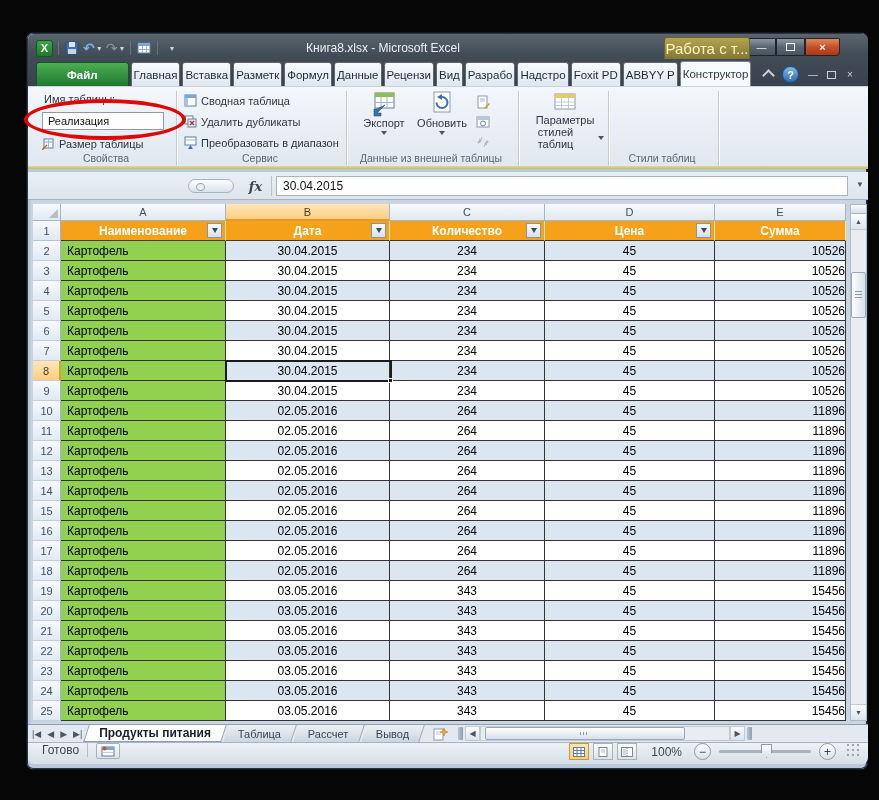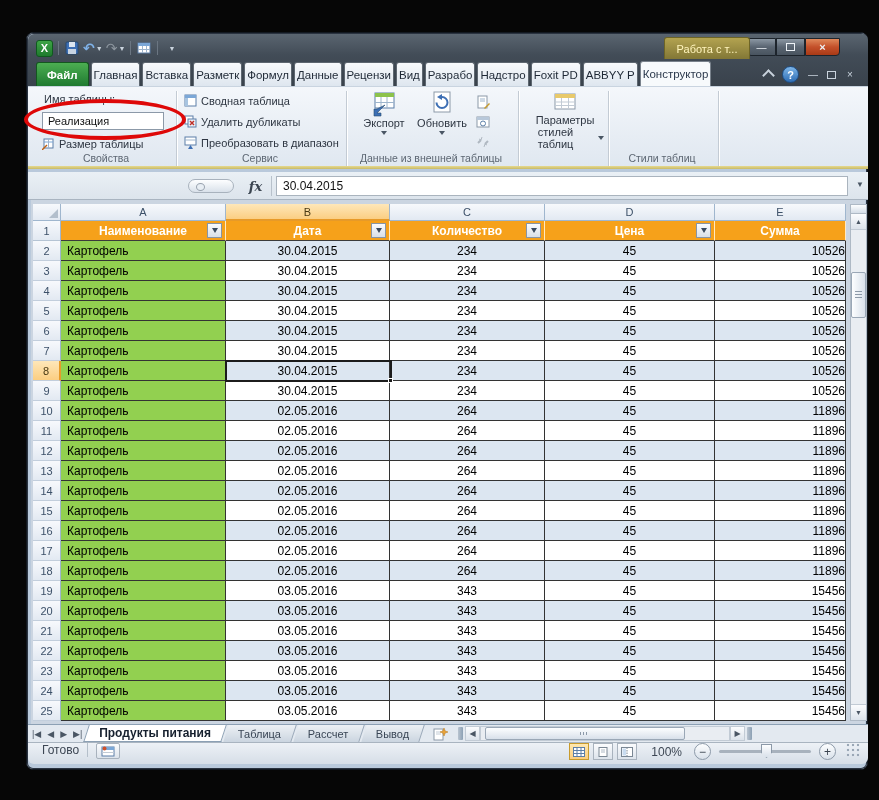--- a/index.html
+++ b/index.html
@@ -27,27 +27,27 @@
   .win-btns { position:absolute; right:28px; top:4px; display:flex; }
   .win-btn { width:29px; height:18px; border:1px solid #1d242c; border-radius:0;
     background:linear-gradient(#8B97A3,#5A6572 50%,#49545f); color:#EDF2F7; font-size:10px;
     display:flex; align-items:center; justify-content:center; }
   .win-btn:first-child { border-radius:0 0 0 4px; }
   .win-btn.close { width:35px; background:linear-gradient(#E0885A,#C4502A 50%,#A93A16); border-radius:0 0 4px 0; font-weight:bold; font-size:11px; }
   .max-box { width:9px; height:8px; border:1px solid #EDF2F7; }
 
   .ctx-tab { position:absolute; right:118px; top:3px; width:86px; height:22px;
     background:linear-gradient(#B3A350,#827736); border:1px solid #6d6426; border-bottom:none; border-radius:3px 3px 0 0;
-    color:#FFF4BC; font-size:11px; display:flex; align-items:center; justify-content:center; }
+    color:#FFF4BC; font-size:15px; display:flex; align-items:center; justify-content:center; }
 
   .tab-row { position:absolute; left:8px; bottom:0; right:4px; height:25px; display:flex; align-items:flex-end; }
   .rtab { height:24px; padding:0 2px; display:flex; align-items:center; justify-content:center;
     background:linear-gradient(#F8FAFC,#DEE6EF); border:1px solid #5E6770; border-bottom:none;
     border-radius:3px 3px 0 0; font-size:11.5px; color:#1E2835; margin-right:2px; white-space:nowrap; overflow:hidden; }
-  .rtab.file { background:linear-gradient(#4CAE52,#1F7A30); color:#fff; font-weight:bold; border-color:#14561f; padding:0 10px;margin-top:19px; }
+  .rtab.file { background:linear-gradient(#4CAE52,#1F7A30); color:#fff; font-weight:bold; border-color:#14561f; padding:0 30px;margin-top:19px; }
   .rtab.active { background:#F7FAFC; color:#2C3A4D; height:25px; border-color:#79828C; z-index:2; }
   .chrome-right { position:absolute; right:6px; bottom:3px; display:flex; align-items:center; gap:6px; }
   .chev-up { width:14px; height:9px; position:relative; }
   .chev-up::before { content:""; position:absolute; left:2px; top:1px; width:7px; height:7px; border:2px solid #C8D2DC; border-bottom:none; border-right:none; transform:rotate(45deg); }
   .help-btn { width:17px; height:17px; border-radius:50%; background:linear-gradient(#7EB6E8,#2E6DB4); color:#fff; font-size:11px; font-weight:bold; display:flex; align-items:center; justify-content:center; border:1px solid #1E4E86; }
   .doc-btn { color:#C9D3DD; font-size:10px; width:16px; text-align:center; }
   .doc-max { width:9px; height:8px; border:1px solid #C9D3DD; display:inline-block; }
 
   
   .ribbon { position:absolute; left:1px; top:53px; width:840px; height:83px;
@@ -198,20 +198,21 @@
             <line x1="5.5" y1="5" x2="5.5" y2="12" stroke="#9DB4CC"></line>
             <line x1="9.5" y1="5" x2="9.5" y2="12" stroke="#9DB4CC"></line>
             <line x1="1" y1="8.5" x2="13" y2="8.5" stroke="#9DB4CC"></line>
           </svg>
       </div>
       <div class="sep"></div>
       <div class="qat-btn">
           <span class="mini-dd">▼</span>
         </div>
     </div>
+    <div class="title-text">Книга8.xlsx - Microsoft Excel</div>
     <div class="win-btns">
       <div class="win-btn">
           <span>—</span>
         </div>
       <div class="win-btn">
           <span class="max-box"></span>
         </div>
       <div class="win-btn close">
           <span>×</span>
         </div>

